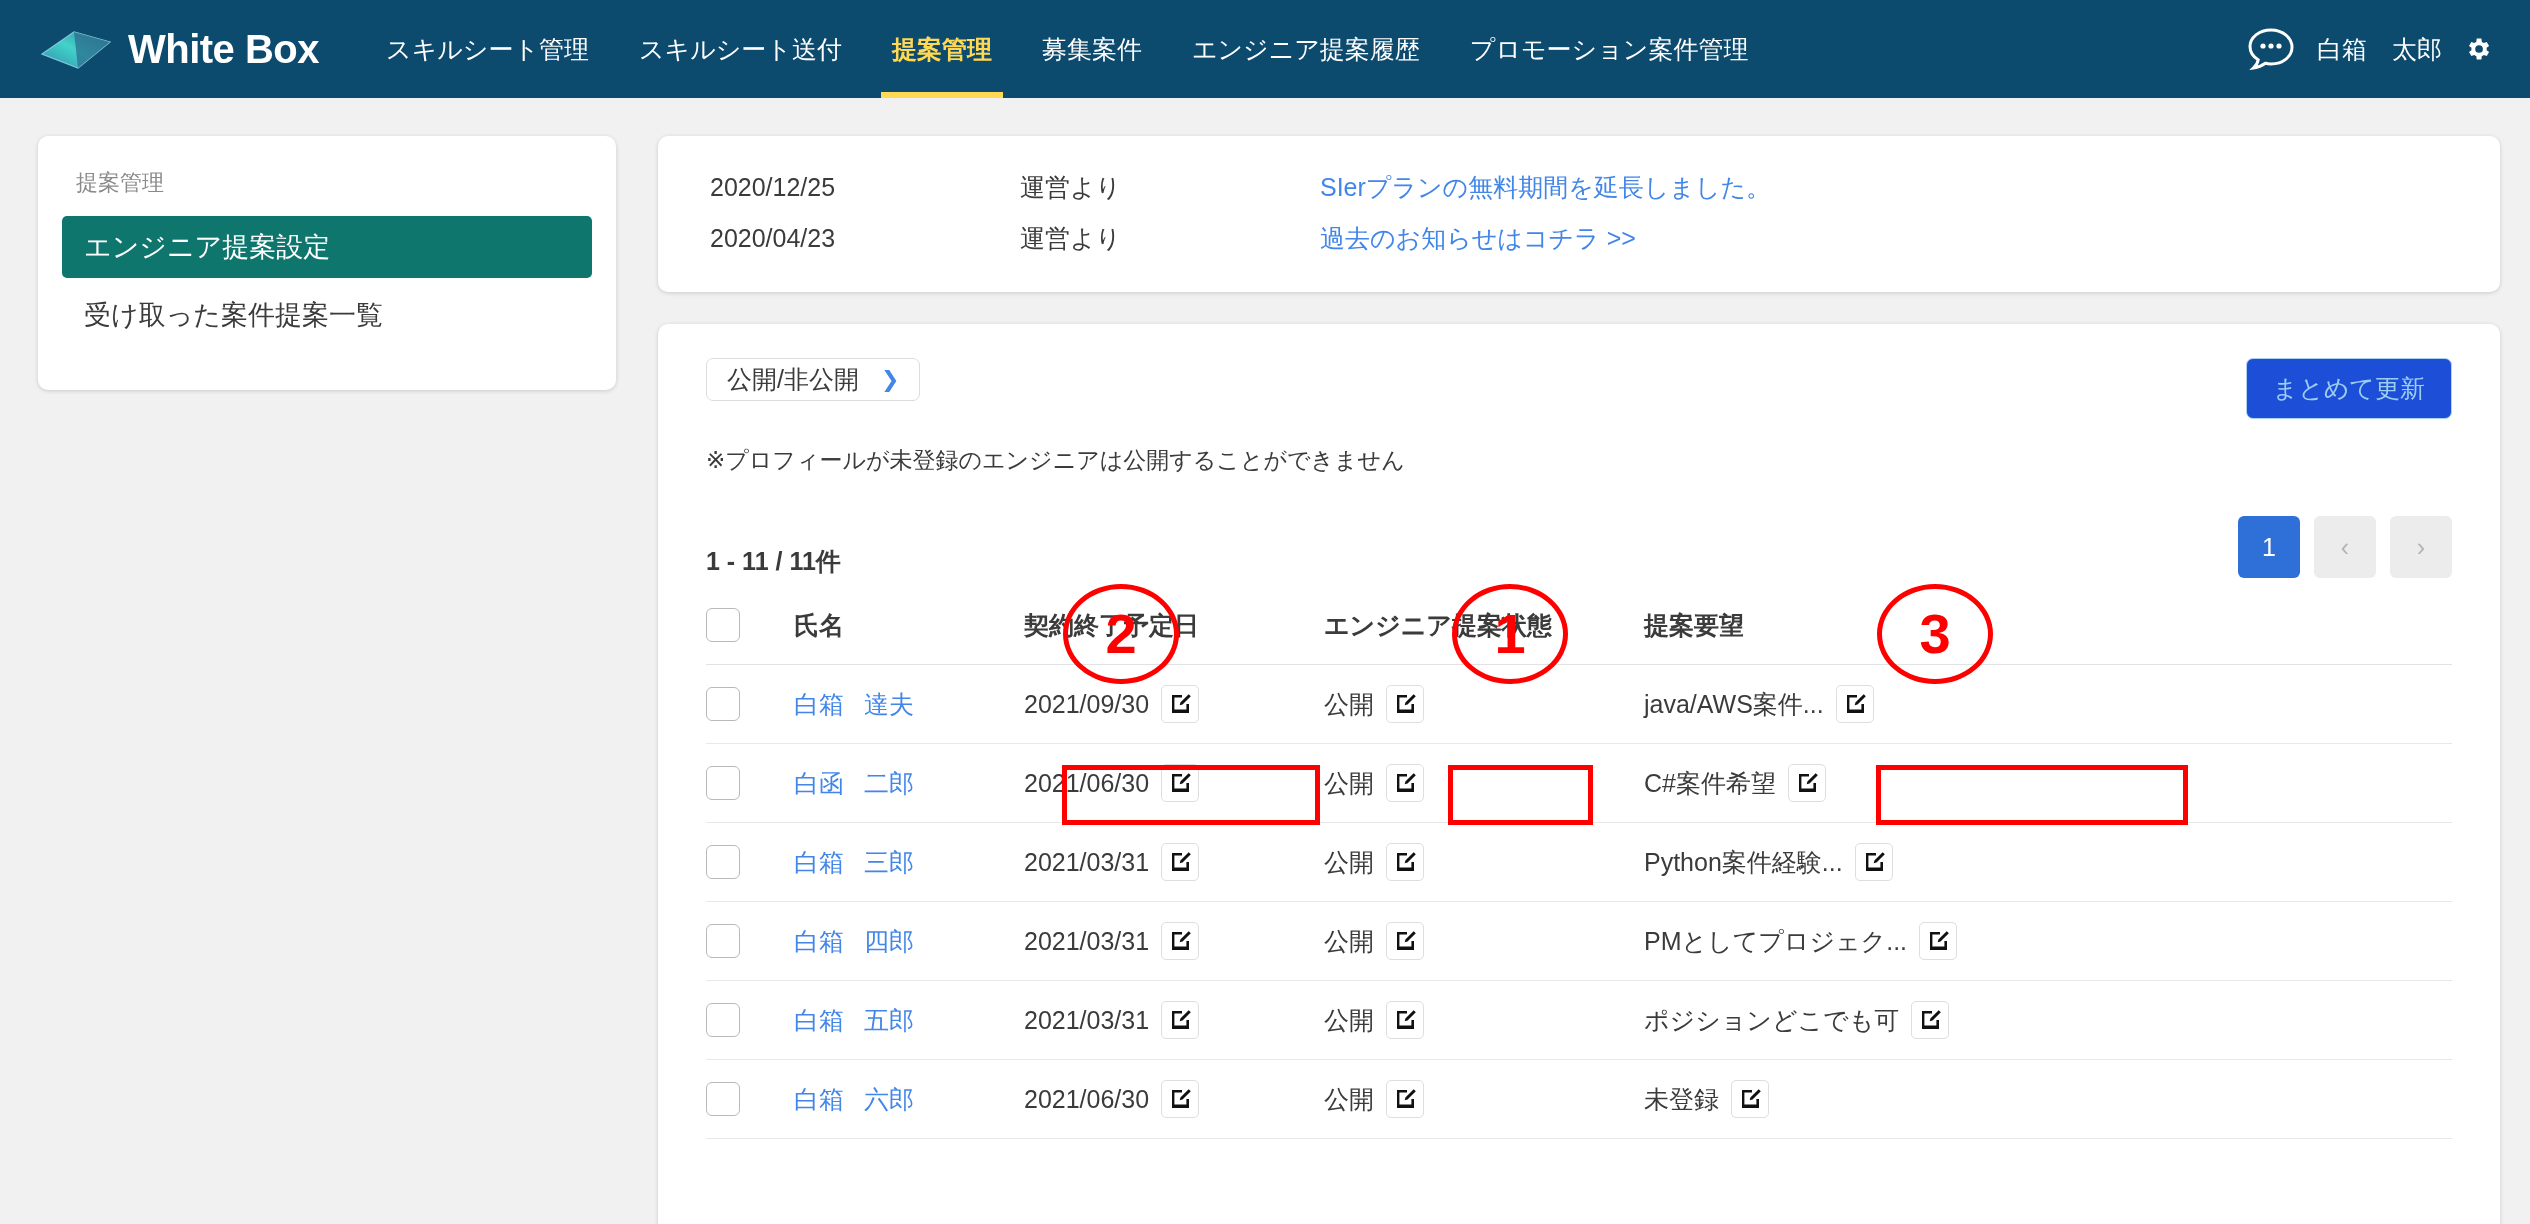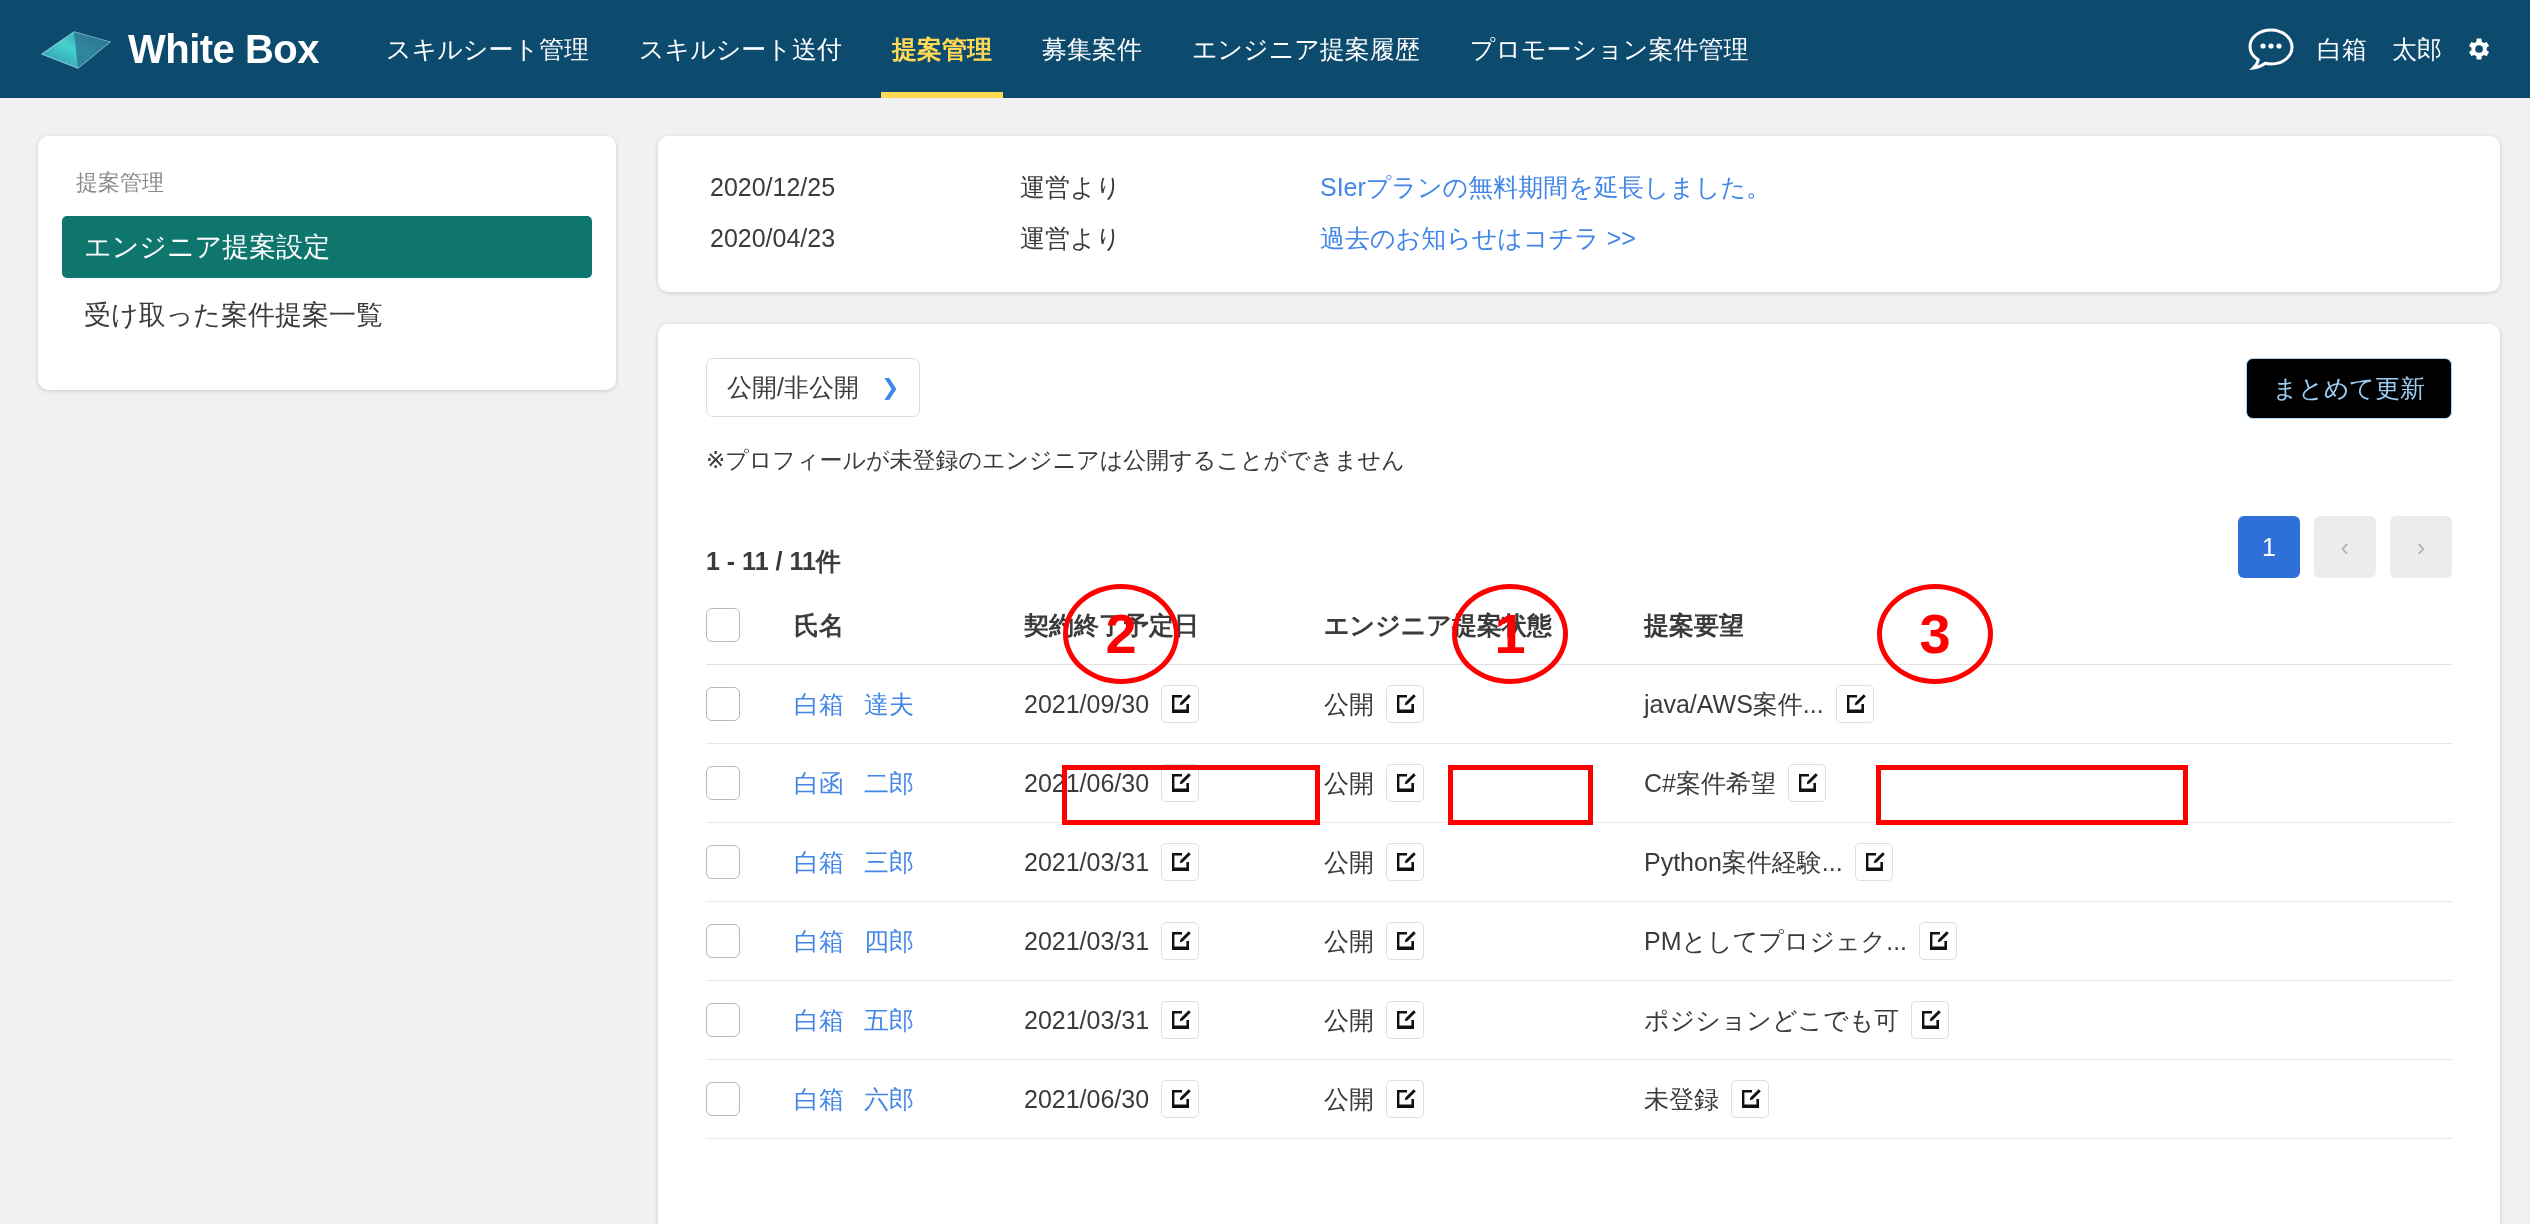--- a/index.html
+++ b/index.html
@@ -119,31 +119,31 @@
   
   .panel { padding: 34px 48px 0 48px; position: relative; height: 986px; overflow: hidden; }
   .panel-toolbar { display: flex; align-items: flex-start; justify-content: space-between; }
   .filter-select {
     display: inline-flex;
     align-items: center;
     gap: 22px;
     border: 1px solid #dcdcdc;
     border-radius: 7px;
     background: #fff;
-    padding: 12px 20px;
+    padding: 4px 20px;
     font-size: 25px;
     color: #3b3b3b;
     cursor: pointer;
     white-space: nowrap;
   }
   .chev { color: #4286e8; font-size: 22px; line-height: 1; }
   .bulk-btn {
     border: 1px solid #a9d4f5;
     border-radius: 7px;
-    background: #000000;
+    background: #1d4ed8;
     color: #9ccdf2;
     font-size: 25px;
     padding: 13px 26px;
     cursor: pointer;
     white-space: nowrap;
     font-family: inherit;
   }
   .note {
     margin-top: 26px;
     font-size: 23px;

